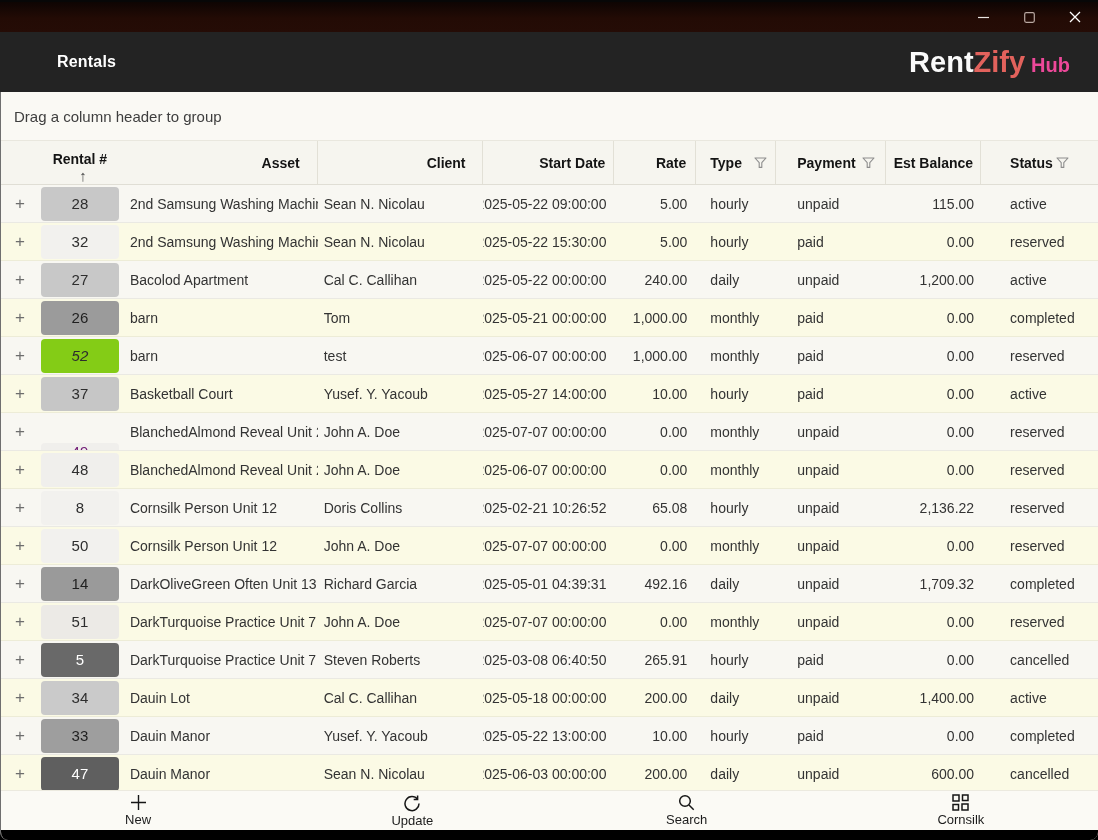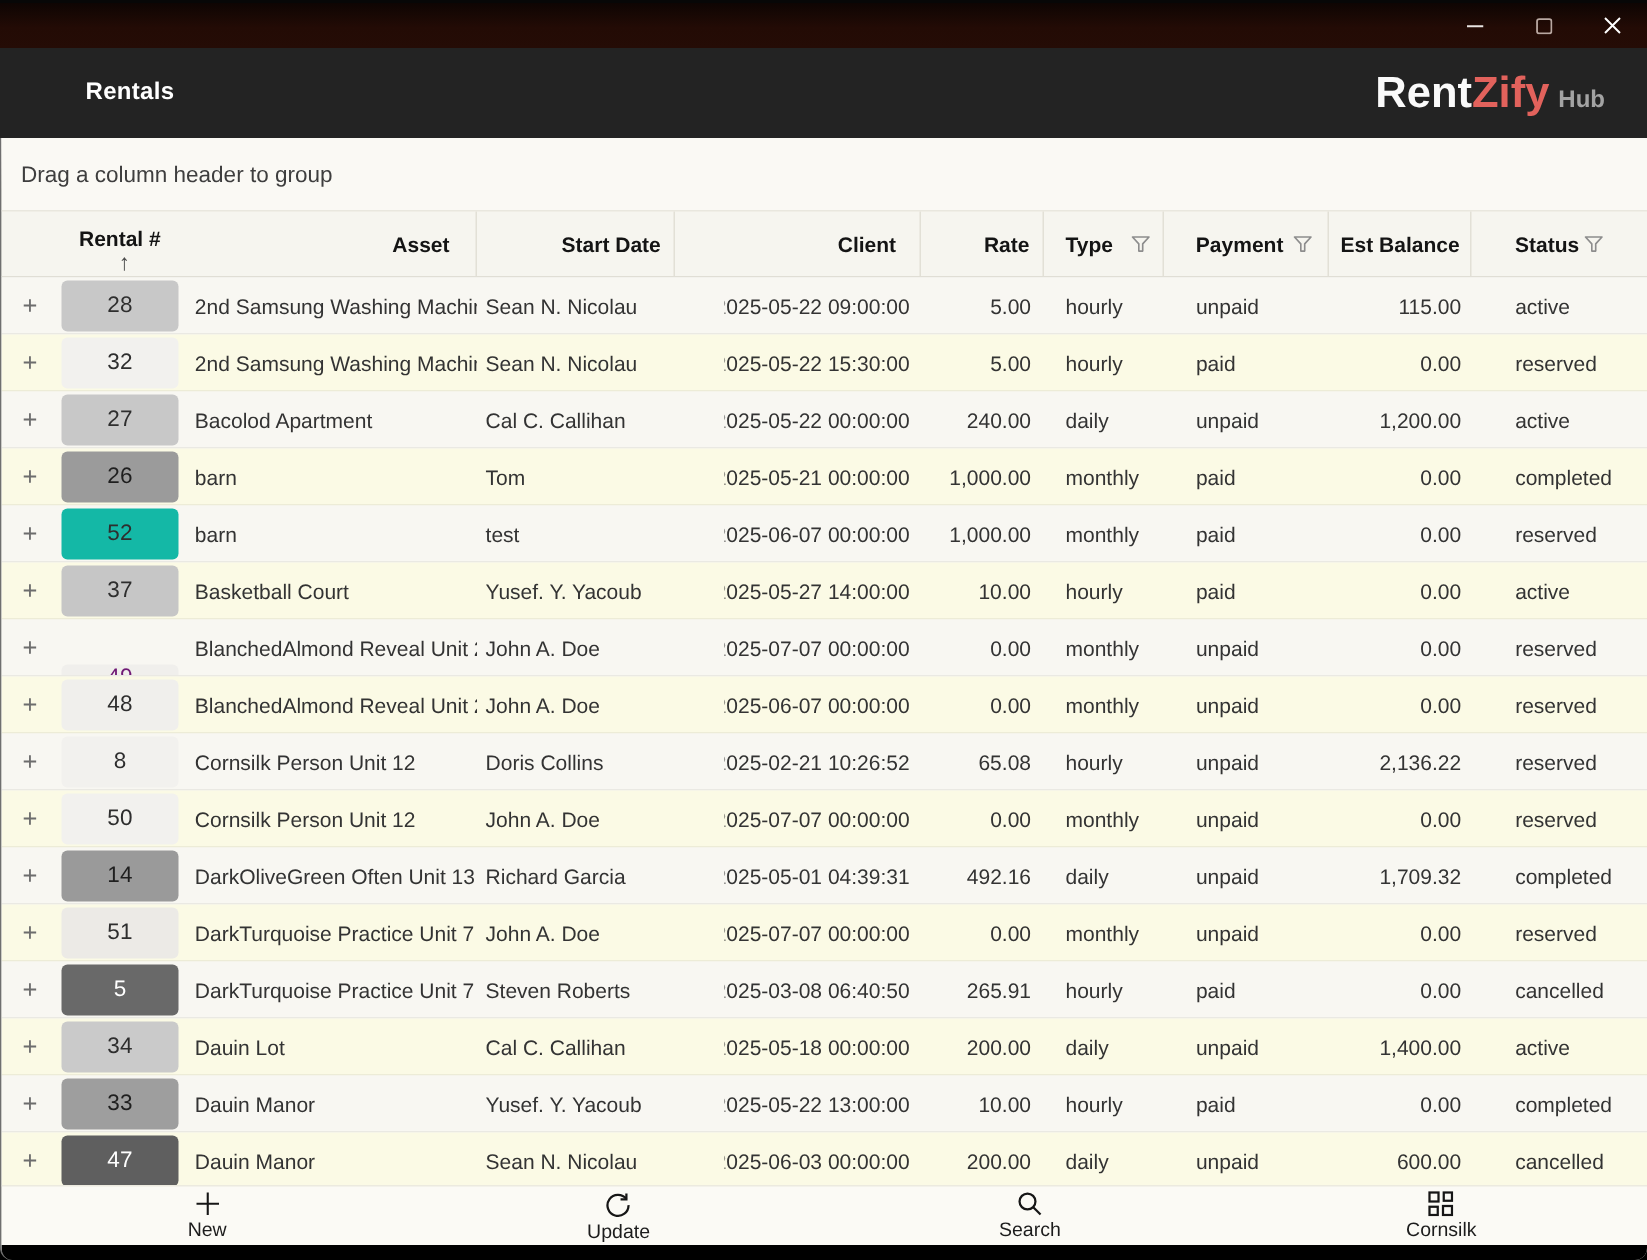--- a/index.html
+++ b/index.html
@@ -13,21 +13,21 @@
   .win-btn { width:46px; height:100%; display:flex; align-items:center; justify-content:center; cursor:default; }
   .win-btn svg { display:block; }
 
   
   .app-header { height:60px; background:#232323; display:flex; align-items:center;
     justify-content:space-between; padding:0 28px 0 38px; }
   .app-title { color:#ffffff; font-size:16px; font-weight:700; letter-spacing:.2px;margin-left:19px; }
   .logo { font-size:29px; font-weight:700; display:flex; align-items:baseline; line-height:1; }
   .logo .p1 { color:#fafafa; }
   .logo .p2 { color:#e2625c; }
-  .logo .p3 { color:#a3a3a3; font-size:16px; margin-left:6px; font-weight:700; }
+  .logo .p3 { color:#ec4899; font-size:20px; margin-left:6px; font-weight:700; }
 
   
   .content { background:#faf9f4; border-left:1px solid #6f6f6f; border-radius:0 0 8px 8px; overflow:hidden; }
   .group-bar { height:48px; display:flex; align-items:center; padding-left:13px;
     color:#3e3e3e; font-size:15px; background:#faf9f4; }
 
   .grid-header { height:45px; display:flex; background:#f6f5ef; border-top:1px solid #e9e7de;
     border-bottom:1px solid #e0ded5; }
   .hcell { display:flex; align-items:center; font-weight:700; font-size:14px; color:#141414;
     position:relative; white-space:nowrap; }
@@ -114,25 +114,25 @@
         <div class="hcell col-expand">
           <span></span>
         </div>
         <div class="hcell col-rental">
           <span>Rental #</span>
           <span class="sort-arrow">↑</span>
         </div>
         <div class="hcell col-asset sep">
           <span>Asset</span>
         </div>
+        <div class="hcell col-client sep">
+          <span>Client</span>
+        </div>
         <div class="hcell col-start_date sep">
           <span>Start Date</span>
-        </div>
-        <div class="hcell col-client sep">
-          <span>Client</span>
         </div>
         <div class="hcell col-rate sep">
           <span>Rate</span>
         </div>
         <div class="hcell col-type sep">
           <span>Type</span>
           <span class="filter-btn">
             <svg width="13" height="12" viewBox="0 0 13 12" fill="none" stroke="#8d8d8d" stroke-width="1.1">
               <path d="M1 1 h11 l-4.2 4.6 v4.8 h-2.6 v-4.8 Z" stroke-linejoin="round"></path>
             </svg>
@@ -211,21 +211,21 @@
           <div class="cell col-start_date">2025-05-21 00:00:00</div>
           <div class="cell col-rate">1,000.00</div>
           <div class="cell col-type">monthly</div>
           <div class="cell col-payment">paid</div>
           <div class="cell col-est_balance">0.00</div>
           <div class="cell col-status">completed</div>
         </div>
         <div class="grid-row">
           <div class="cell col-expand">+</div>
           <div class="cell col-rental">
-            <div class="chip" style="background: #14b8a6; color: rgb(46, 46, 46);">52</div>
+            <div class="chip" style="background: #84cc16; color: rgb(46, 46, 46); font-style: italic;">52</div>
           </div>
           <div class="cell col-asset">barn</div>
           <div class="cell col-client">test</div>
           <div class="cell col-start_date">2025-06-07 00:00:00</div>
           <div class="cell col-rate">1,000.00</div>
           <div class="cell col-type">monthly</div>
           <div class="cell col-payment">paid</div>
           <div class="cell col-est_balance">0.00</div>
           <div class="cell col-status">reserved</div>
         </div>

